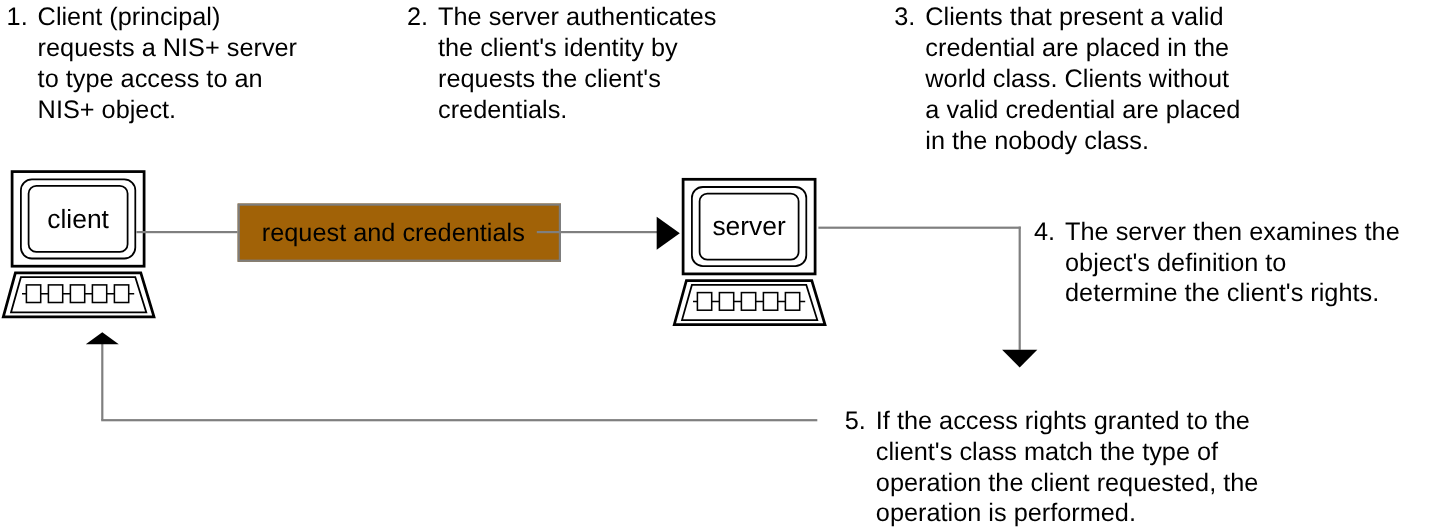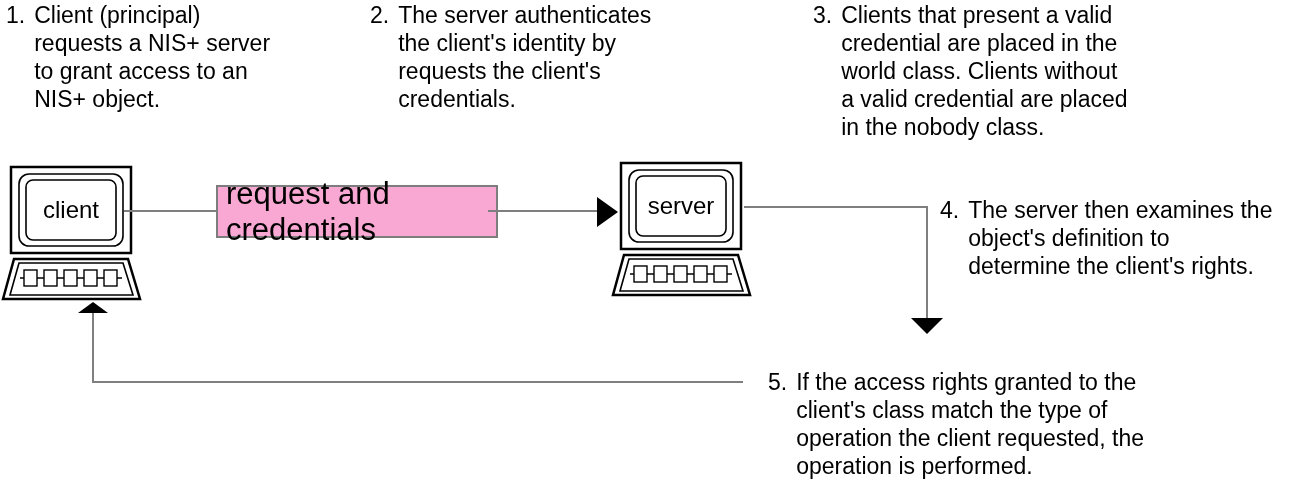--- a/index.html
+++ b/index.html
@@ -11,33 +11,33 @@
   .step{position:absolute;display:flex;gap:9px;font-size:23px;line-height:28px;}
   .step-num{flex:0 0 auto;}
   .step-text{white-space:pre-line;}
   #step1{left:6px;top:1px;}
   #step2{left:370px;top:1px;}
   #step3{left:813px;top:1px;width:370px;}
   #step4{left:940px;top:196px;width:365px;}
   #step5{left:768px;top:368px;width:430px;}
   
   .computer{position:absolute;width:150px;height:140px;}
-  #client-computer{left:0px;top:164px;}
+  #client-computer{left:0px;top:153px;}
   #server-computer{left:610px;top:160px;}
   .computer svg{width:150px;height:140px;display:block;}
   .computer .frame{fill:none;stroke:#000;stroke-width:2.5;}
   .computer .bezel{fill:none;stroke:#000;stroke-width:1.6;}
   .computer .keys{fill:#fff;stroke:#000;stroke-width:1.4;}
   .computer text{font-family:"Liberation Sans",sans-serif;font-size:24px;fill:#000;}
   
   .msg-box{
     position:absolute;left:216px;top:185px;width:270px;height:49px;
-    border:2px solid #7d7d7d;background:#f9a8d4;
-    display:flex;align-items:center;padding-left:8px;
-    font-size:31px;
+    border:2px solid #7d7d7d;background:#a16207;
+    display:flex;align-items:center;padding-left:20px;
+    font-size:23px;
   }
   
   .line{position:absolute;background:#7f7f7f;}
   #line-client-box   {left:124px;top:210px;width:92px;height:2px;}
   #line-box-arrow    {left:488px;top:210px;width:110px;height:2px;}
   #line-server-right {left:744px;top:206px;width:184px;height:2px;}
   #line-down         {left:926px;top:206px;width:2px;height:112px;}
   #line-return-vert  {left:92px; top:311px;width:2px;height:71px;}
   #line-return-horiz {left:92px; top:381px;width:651px;height:2px;}
   
@@ -51,21 +51,21 @@
 </style>
 </head>
 <body>
 
 <div class="canvas">
 
   <div class="step" id="step1">
     <span class="step-num">1.</span>
     <span class="step-text">Client (principal)
 requests a NIS+ server
-to grant access to an
+to type access to an
 NIS+ object.</span>
   </div>
   <div class="step" id="step2">
     <span class="step-num">2.</span>
     <span class="step-text">The server authenticates
 the client's identity by
 requests the client's
 credentials.</span>
   </div>
   <div class="step" id="step3">

